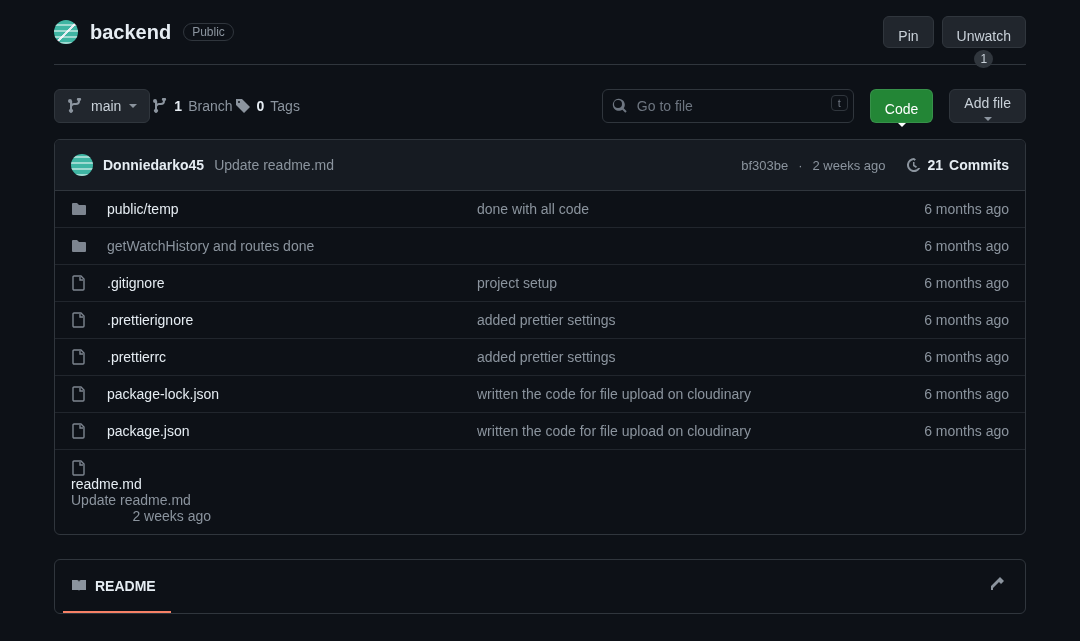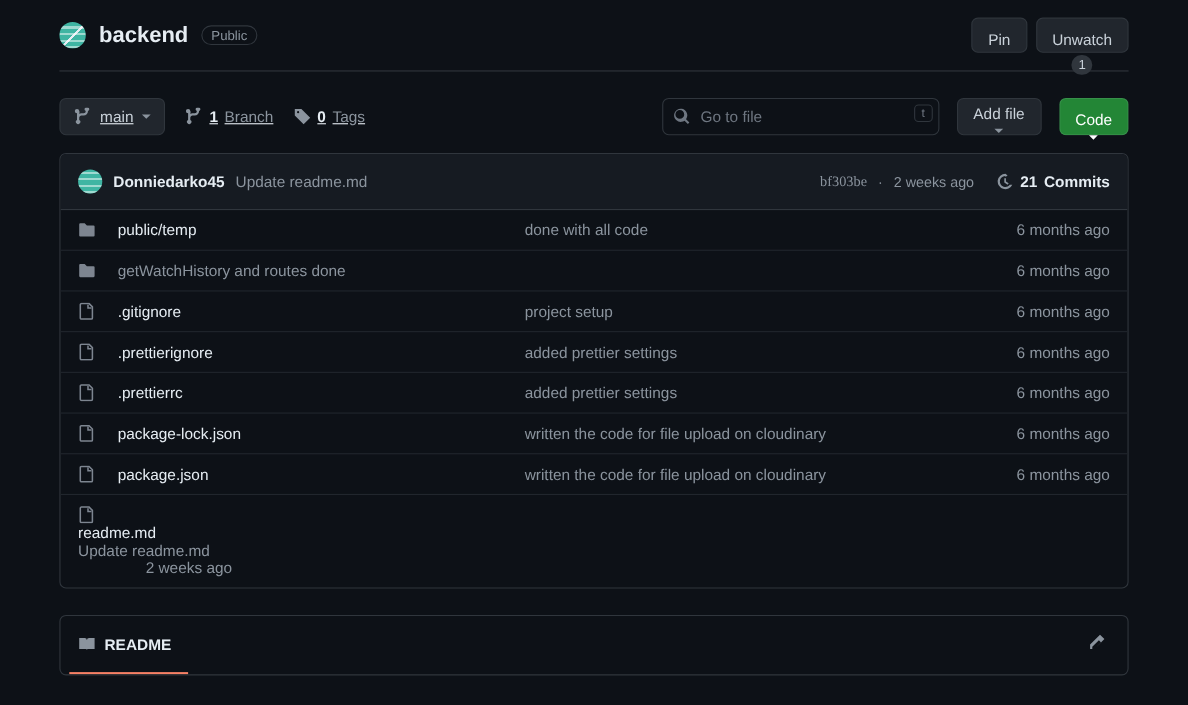--- a/index.html
+++ b/index.html
@@ -71,21 +71,21 @@
     line-height: 18px;
   }
 
   
   .toolbar-row {
     display: flex;
     align-items: center;
     gap: 16px;
     margin-bottom: 16px;
   }
-  .toolbar-left { display: flex; align-items: center; gap: 18px; flex: 1; text-decoration: underline; }
+  .toolbar-left { display: flex; align-items: center; gap: 2px; flex: 1; }
   .branch-btn {
     background: #21262d;
     border: 1px solid #30363d;
     border-radius: 6px;
     padding: 6px 12px;
     display: inline-flex;
     align-items: center;
     gap: 8px;
     font-size: 14px;
     color: #c9d1d9;
@@ -148,21 +148,21 @@
     margin-right: 10px;
   }
   .avatar-sm::after {
     content:"";
     position:absolute; inset:0;
     background: repeating-linear-gradient(0deg, rgba(255,255,255,0.5) 0 2px, transparent 2px 6px);
   }
   .commit-author { font-weight: 600; margin-right: 10px; }
   .commit-msg { color: #8b949e; }
   .commit-right { margin-left: auto; display:flex; align-items:center; gap:10px; color:#8b949e; font-size: 13px;}
-  .commit-hash { font-family: Liberation Serif, serif; }
+  .commit-hash { font-family: Liberation Sans, sans-serif; }
   .commits-link { display:inline-flex; align-items:center; gap:6px; color:#e6edf3; font-weight:600; font-size:14px;}
   .commits-link svg { fill:#8b949e; }
 
   .file-row {
     display: flex;
     padding: 10px 16px;
     border-bottom: 1px solid #21262d;
     font-size: 14px;
   }
   .file-row:last-child { border-bottom: none; flex-direction: column; }
@@ -256,30 +256,30 @@
         <span>Tags</span>
       </span>
     </div>
     <div class="search-wrap">
       <svg class="search-icon" width="16" height="16" viewBox="0 0 16 16">
           <path d="M11.7 10.3a6 6 0 1 0-1.4 1.4l3 3 1.4-1.4-3-3zM6 10a4 4 0 1 1 0-8 4 4 0 0 1 0 8z"></path>
         </svg>
       <input class="search-input" placeholder="Go to file" style="">
       <span class="kbd">t</span>
     </div>
-    <button class="btn" style="height:34px;">
-      <span>Add file</span>
-      <span class="caret"></span>
-    </button>
     <button class="btn btn-primary" style="height:34px;">
       <svg width="16" height="16" viewBox="0 0 16 16" fill="#fff">
           <path d="M5 3L1 8l4 5 1.2-1L3 8l3.2-4L5 3zm6 0l-1.2 1L13 8l-3.2 4L11 13l4-5-4-5z"></path>
         </svg>
       <span>Code</span>
       <span class="caret caret-white"></span>
+    </button>
+    <button class="btn" style="height:34px;">
+      <span>Add file</span>
+      <span class="caret"></span>
     </button>
   </div>
 
   <div class="panel">
     <div class="commit-header">
       <div class="avatar-sm"></div>
       <span class="commit-author">Donniedarko45</span>
       <span class="commit-msg">Update readme.md</span>
       <div class="commit-right">
         <span class="commit-hash">bf303be</span>

